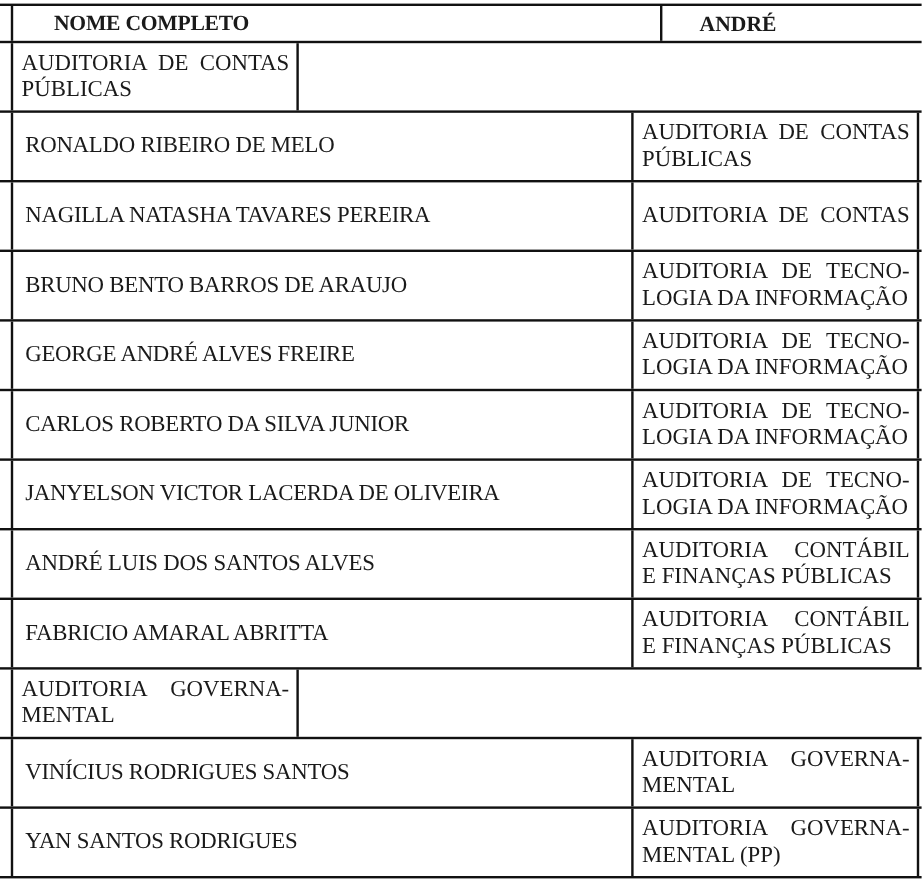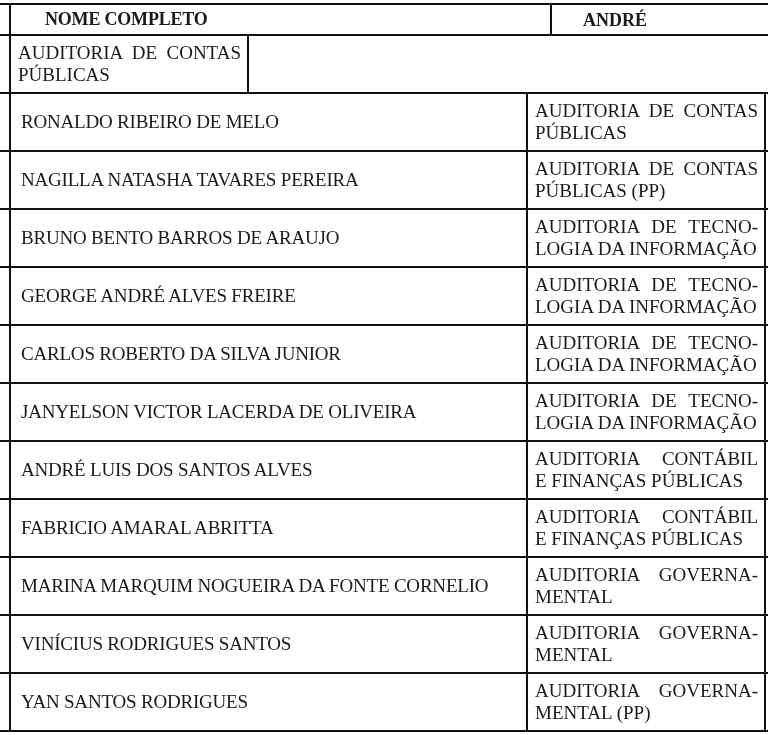--- a/index.html
+++ b/index.html
@@ -113,21 +113,20 @@
       <span class="area-line last">PÚBLICAS</span>
     </div>
     <div class="cell extra"></div>
   </div>
 
   <div class="row body-row">
     <div class="cell stub"></div>
     <div class="cell name">NAGILLA NATASHA TAVARES PEREIRA</div>
     <div class="cell area">
       <span class="area-line">AUDITORIA DE CONTAS</span>
-      <span class="area-line last">PÚBLICAS (PP)</span>
     </div>
     <div class="cell extra"></div>
   </div>
 
   <div class="row body-row">
     <div class="cell stub"></div>
     <div class="cell name">BRUNO BENTO BARROS DE ARAUJO</div>
     <div class="cell area">
       <span class="area-line">AUDITORIA DE TECNO-</span>
       <span class="area-line last">LOGIA DA INFORMAÇÃO</span>
@@ -180,21 +179,20 @@
     <div class="cell name">FABRICIO AMARAL ABRITTA</div>
     <div class="cell area">
       <span class="area-line">AUDITORIA CONTÁBIL</span>
       <span class="area-line last">E FINANÇAS PÚBLICAS</span>
     </div>
     <div class="cell extra"></div>
   </div>
 
   <div class="row body-row">
     <div class="cell stub"></div>
-    <div class="cell name">MARINA MARQUIM NOGUEIRA DA FONTE CORNELIO</div>
     <div class="cell area">
       <span class="area-line">AUDITORIA GOVERNA-</span>
       <span class="area-line last">MENTAL</span>
     </div>
     <div class="cell extra"></div>
   </div>
 
   <div class="row body-row">
     <div class="cell stub"></div>
     <div class="cell name">VINÍCIUS RODRIGUES SANTOS</div>

